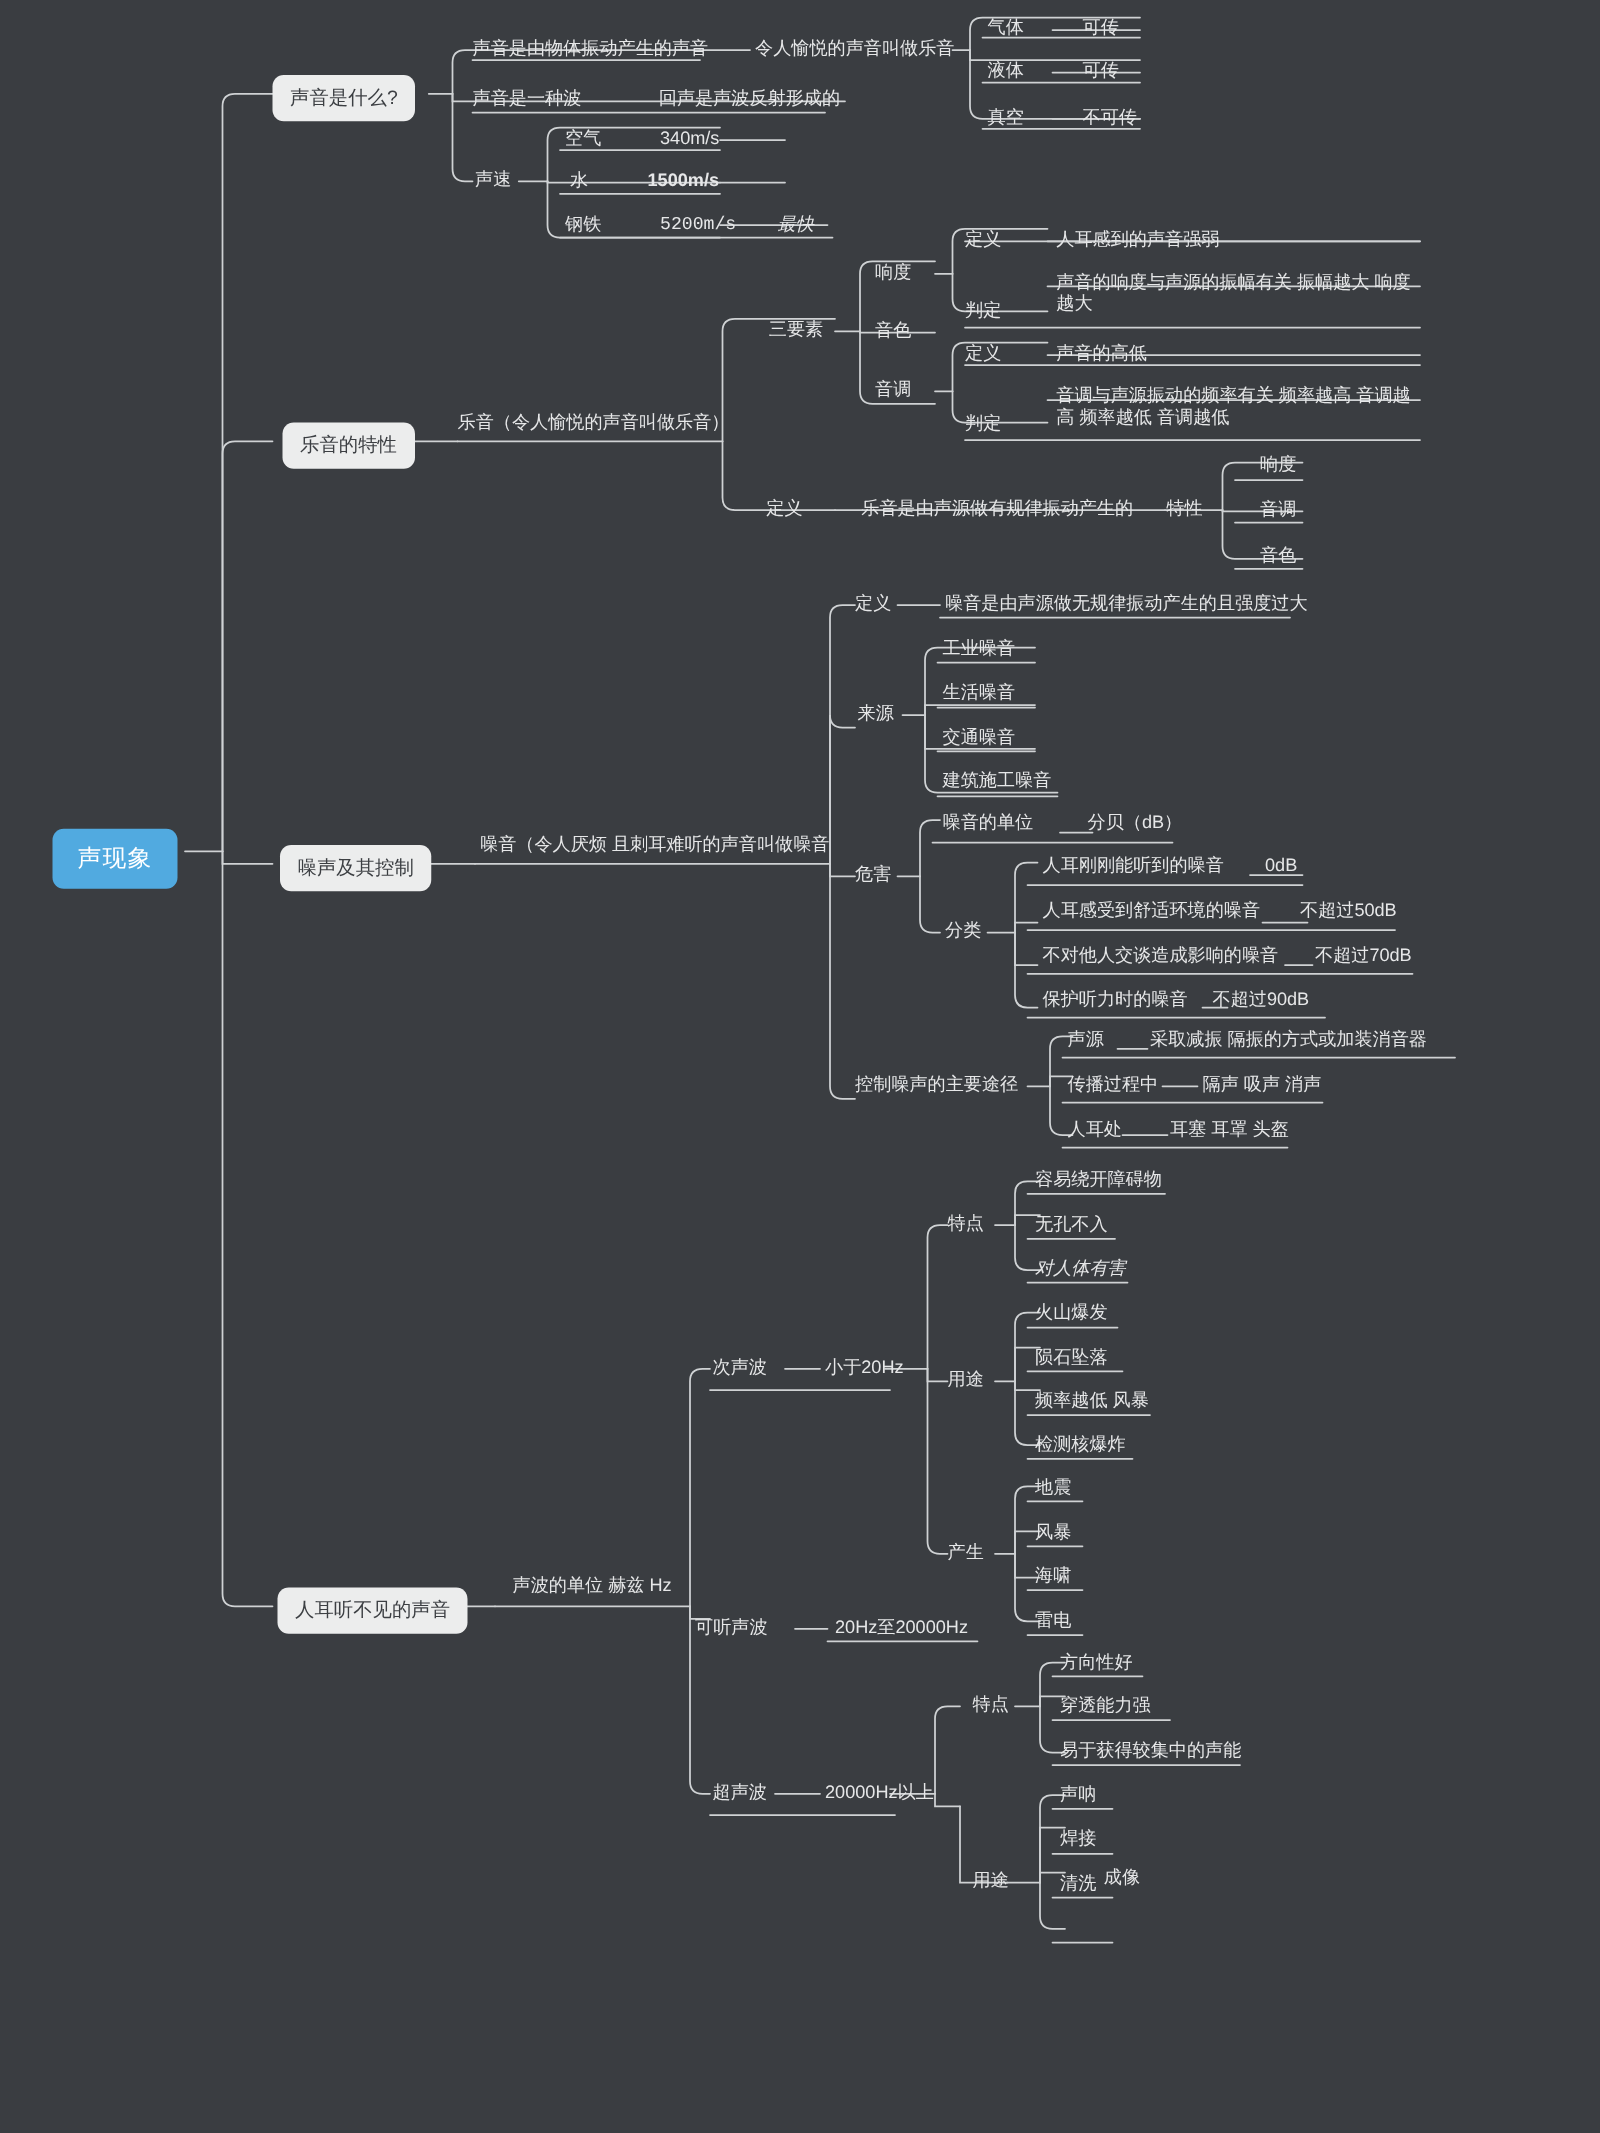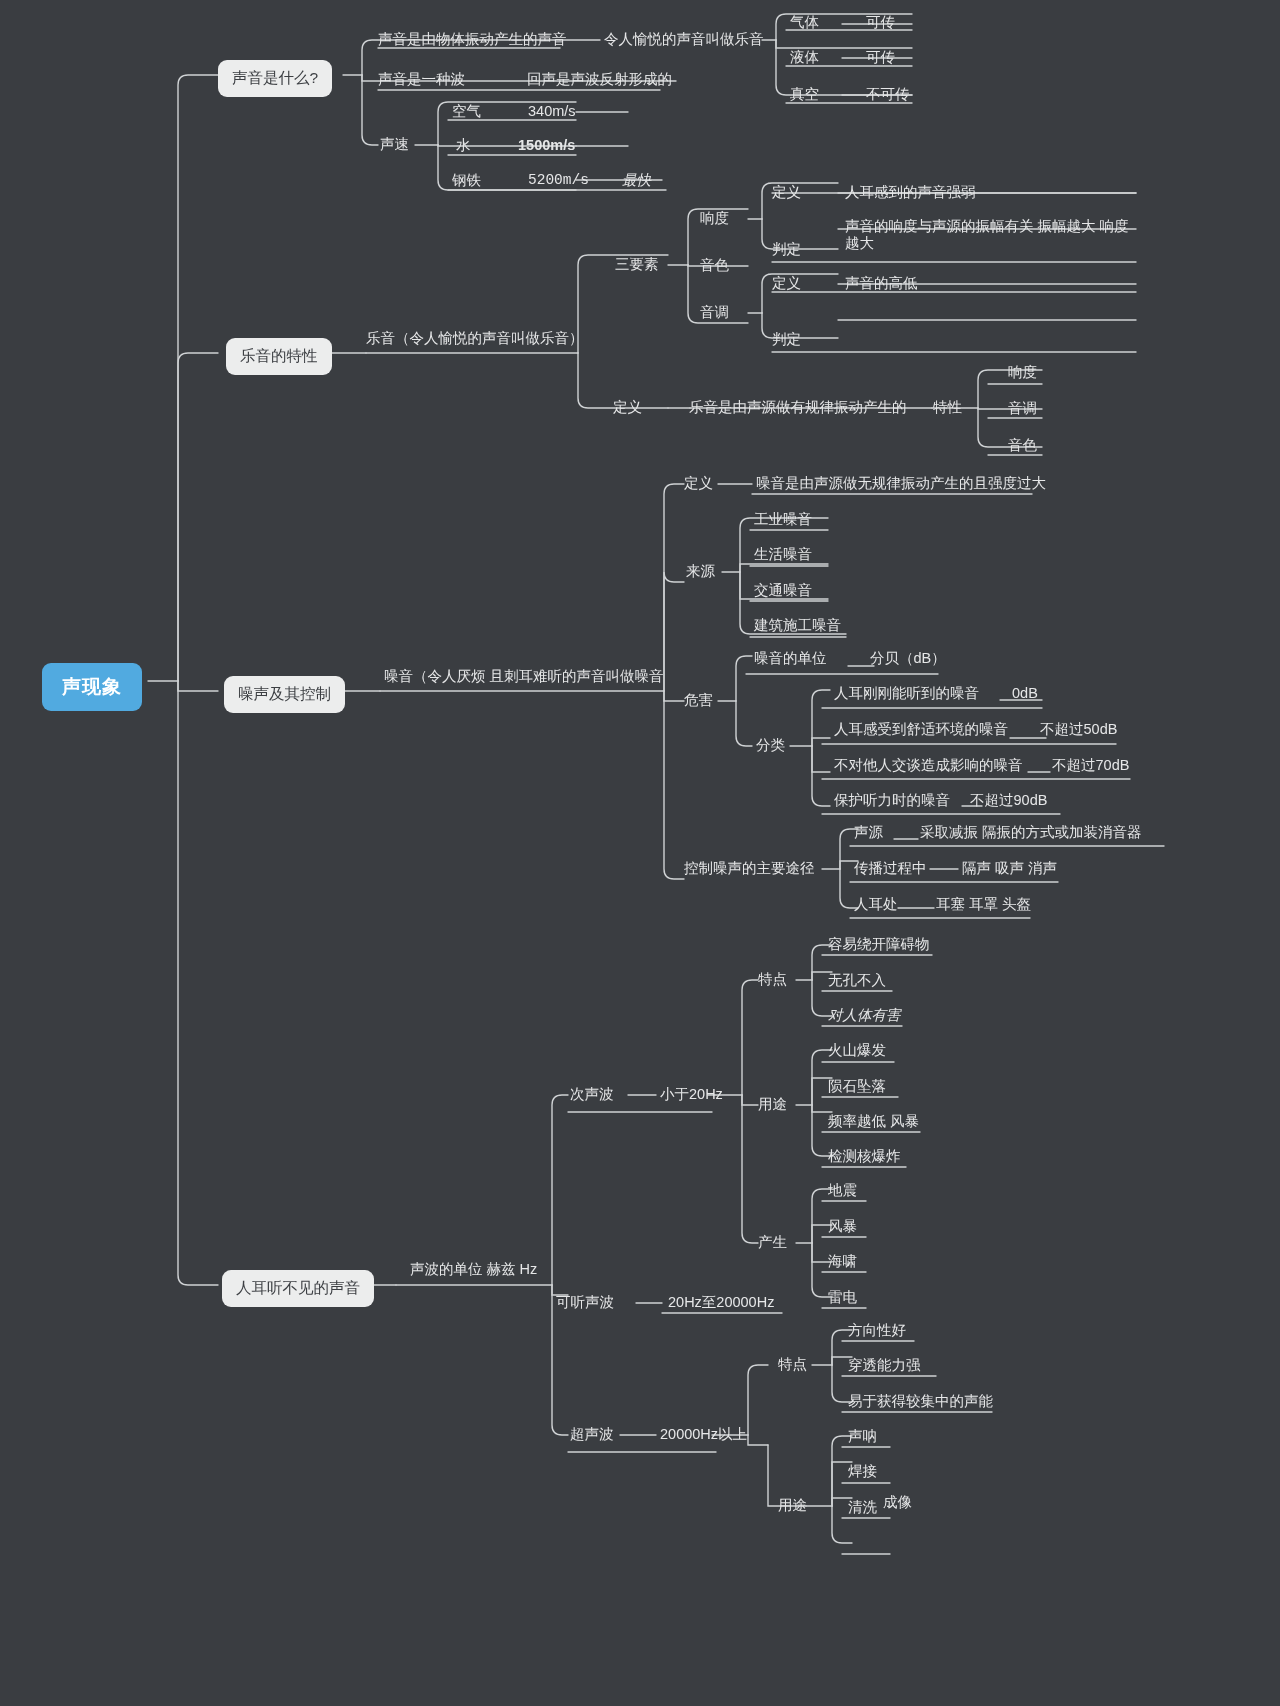--- a/index.html
+++ b/index.html
@@ -14,21 +14,21 @@
   #map{position:absolute;left:0;top:0;width:1280px;height:1706px;}
   svg.lines{position:absolute;left:0;top:0;width:1280px;height:1706px;pointer-events:none;}
   .node{position:absolute;white-space:nowrap;font-size:14.5px;line-height:17px;color:#e6e7e8;}
   .node.wrap{white-space:normal;}
   .root{
     position:absolute;
     background:#51aae0;
     color:#ffffff;
     border-radius:9px;
     font-size:19px;
-    font-weight:bold;
+    font-weight:normal;
     padding:11px 20px;
     letter-spacing:1px;
   }
   .branch{
     position:absolute;
     background:#eceded;
     color:#3c3f43;
     border-radius:9px;
     font-size:15.5px;
     padding:8px 14px;
@@ -277,20 +277,21 @@
 <div class="node" style="left:845px;top:184px;">人耳感到的声音强弱</div>
 <div class="node" style="left:772px;top:241px;">判定</div>
 <div class="node wrap" style="left:845px;top:218px;width:290px;">声音的响度与声源的振幅有关 振幅越大 响度越大</div>
 
 <div class="node" style="left:700px;top:257px;">音色</div>
 
 <div class="node" style="left:700px;top:304px;">音调</div>
 <div class="node" style="left:772px;top:275px;">定义</div>
 <div class="node" style="left:845px;top:275px;">声音的高低</div>
 <div class="node" style="left:772px;top:331px;">判定</div>
+<div class="node wrap" style="left:845px;top:309px;width:292px;">音调与声源振动的频率有关 频率越高 音调越高 频率越低 音调越低</div>
 
 <div class="node" style="left:613px;top:399px;">定义</div>
 <div class="node" style="left:689px;top:399px;">乐音是由声源做有规律振动产生的</div>
 <div class="node" style="left:933px;top:399px;">特性</div>
 <div class="node" style="left:1008px;top:364px;">响度</div>
 <div class="node" style="left:1008px;top:400px;">音调</div>
 <div class="node" style="left:1008px;top:437px;">音色</div>
 
 <div class="node" style="left:384px;top:668px;">噪音（令人厌烦 且刺耳难听的声音叫做噪音</div>
 <div class="node" style="left:684px;top:475px;">定义</div>

